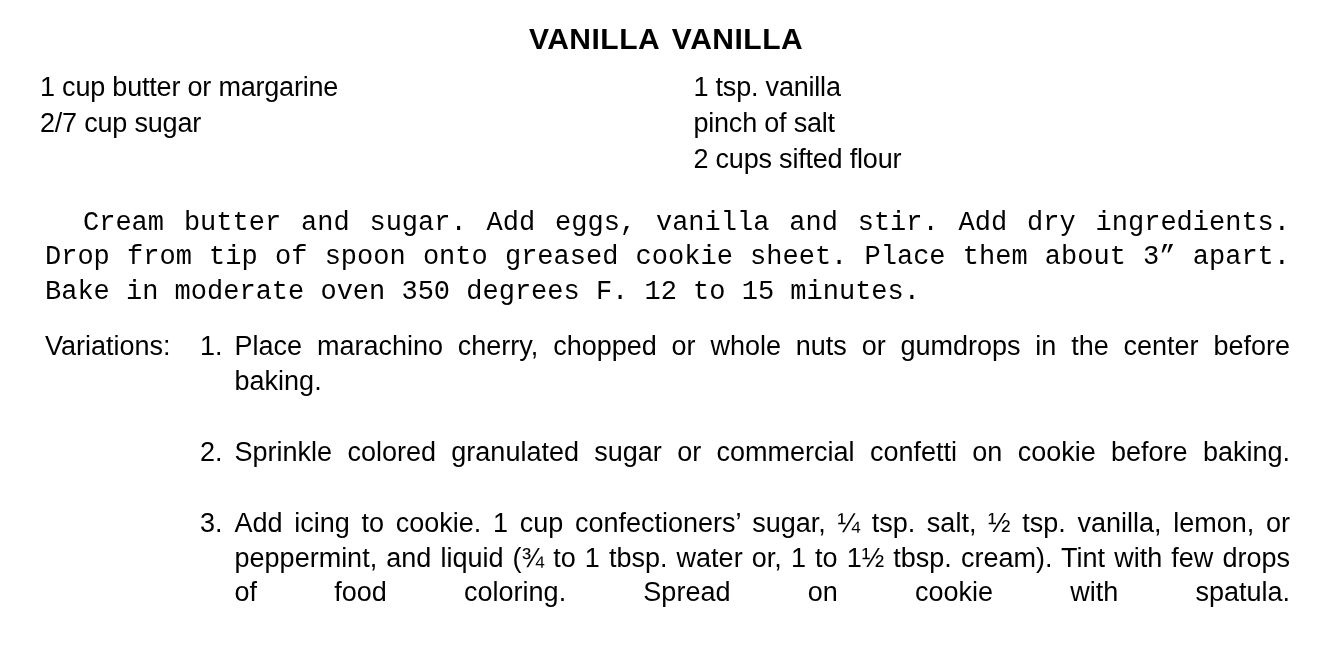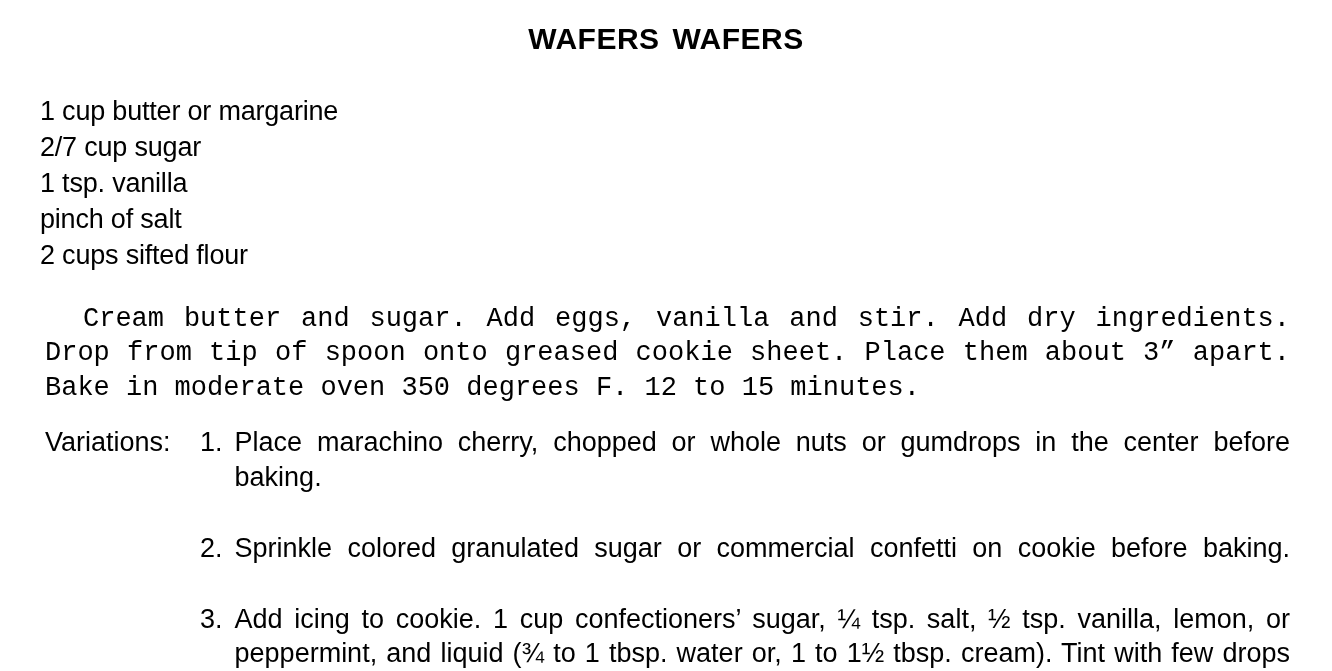--- a/index.html
+++ b/index.html
@@ -24,22 +24,22 @@
     text-align: center;
     font-weight: bold;
     font-size: 30px;
     letter-spacing: 0.5px;
     margin: 22px 0 0 0;
     padding: 0;
     word-spacing: 4px;
   }
   .ingredients {
     display: flex;
-    flex-direction: column;
-    margin-top: 38px;
+    flex-direction: row;
+    margin-top: 14px;
     padding: 0 40px 0 40px;
   }
   .ing-col {
     font-size: 27px;
     line-height: 1.33;
     letter-spacing: -0.2px;
   }
   .ing-col.left {
     width: 655px;
   }
@@ -100,21 +100,21 @@
     content: "";
     display: inline-block;
     width: 100%;
   }
 </style>
 </head>
 <body>
 
 <div class="page">
 
-  <h1 class="recipe-title">WAFERS WAFERS</h1>
+  <h1 class="recipe-title">VANILLA VANILLA</h1>
 
   <div class="ingredients">
     <div class="ing-col left">
       <div class="ing-line">1 cup butter or margarine</div>
       <div class="ing-line">2/7 cup sugar</div>
     </div>
     <div class="ing-col right">
       <div class="ing-line">1 tsp. vanilla</div>
       <div class="ing-line">pinch of salt</div>
       <div class="ing-line">2 cups sifted flour</div>

